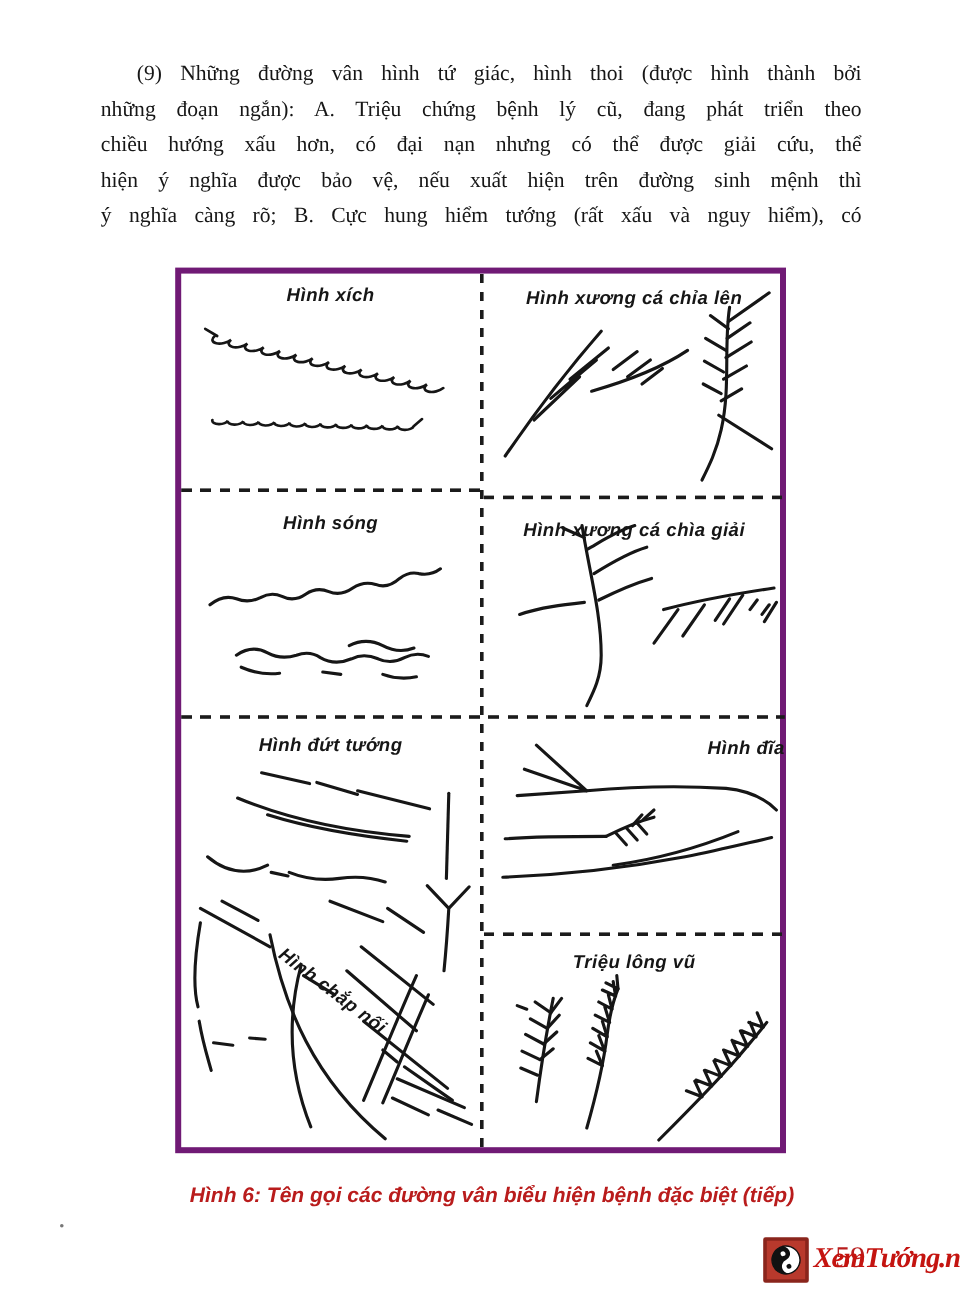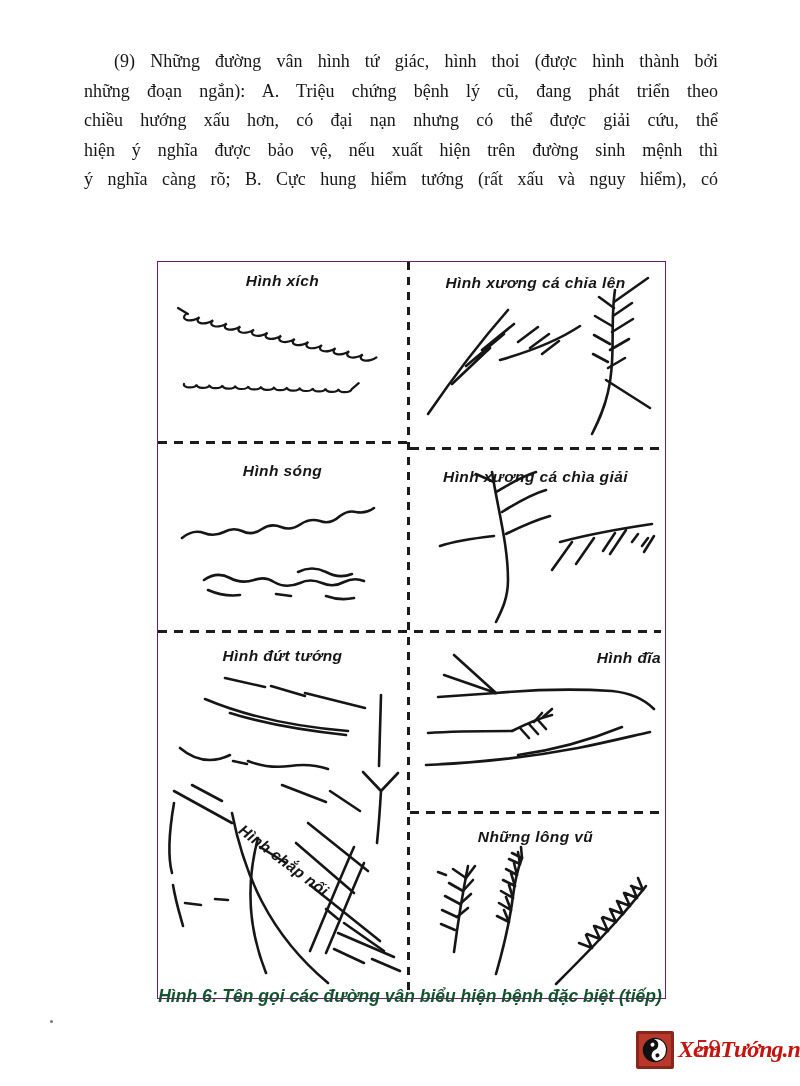--- a/index.html
+++ b/index.html
@@ -6,22 +6,22 @@
   body{width:800px;height:1086px;position:relative;overflow:hidden;
        font-family:"Liberation Serif", serif;color:#161616;}
 
   
   .para{position:absolute;left:84px;top:47px;width:634px;}
   .para .pline{font-size:18px;line-height:29.6px;text-align:justify;
                text-align-last:justify;white-space:normal;}
   .para .pline.first{text-indent:30px;}
 
   
-  .figure{position:absolute;left:157px;top:223px;width:509px;height:738px;
-          border:1px solid #701a75;box-sizing:border-box;background:#fff;margin-top:38px;}
+  .figure{position:absolute;left:146px;top:223px;width:509px;height:738px;
+          border:5px solid #701a75;box-sizing:border-box;background:#fff;}
   .cell{position:absolute;}
   .cell-label{position:absolute;width:100%;text-align:center;
               font-family:"Liberation Sans", sans-serif;font-style:italic;
               font-weight:bold;font-size:15.5px;letter-spacing:.4px;color:#161616;}
   .cell svg{position:absolute;left:0;top:0;}
   .stroke{fill:none;stroke:#161616;stroke-width:2.6;stroke-linecap:round;stroke-linejoin:round;}
   .stroke-thin{fill:none;stroke:#161616;stroke-width:2.2;stroke-linecap:round;}
 
   .vdash{position:absolute;left:249px;top:0;width:3px;height:732px;
          background:repeating-linear-gradient(180deg,#1b1b1b 0 8px,transparent 8px 15px);}
@@ -33,21 +33,21 @@
   .hd3r{top:549px;left:252px;width:251px;}
 
   .rot-label{position:absolute;left:88px;top:188px;transform:rotate(37deg);
              transform-origin:left top;white-space:nowrap;
              font-family:"Liberation Sans", sans-serif;font-style:italic;
              font-weight:bold;font-size:15.5px;letter-spacing:.4px;}
 
   
   .caption{position:absolute;left:90px;top:986px;width:640px;text-align:center;
            font-family:"Liberation Sans", sans-serif;font-style:italic;
-           font-weight:bold;font-size:17.5px;color:#14532d;}
+           font-weight:bold;font-size:17.5px;color:#b91c1c;}
 
   
   .watermark{position:absolute;left:630px;top:1027px;width:170px;height:52px;}
   .yy-box{position:absolute;left:6px;top:4px;width:38px;height:38px;
           background:#b8392c;border:3px solid #8a251c;box-sizing:border-box;
           border-radius:2px;display:flex;align-items:center;justify-content:center;}
   .pagenum{position:absolute;left:66px;top:8px;font-family:"Liberation Serif",serif;
            font-size:25px;color:#b91c1c;z-index:1;}
   .brand{position:absolute;left:48px;top:9px;z-index:2;white-space:nowrap;
          font-family:"Liberation Serif", serif;font-style:italic;font-weight:bold;
@@ -147,21 +147,21 @@
       <path class="stroke" d="M86,60 C130,56 172,56 202,58 C222,60 236,68 244,76"></path>
       <path class="stroke" d="M18,100 C45,98 75,98 102,98"></path>
       <path class="stroke" d="M102,98 C118,90 130,85 142,82"></path>
       <path class="stroke" d="M110,95 l9,10 M119,91 l9,10 M128,87 l8,9 M133,84 l9,-8 M124,89 l8,-9"></path>
       <path class="stroke" d="M16,132 C70,130 120,124 168,115 C198,109 222,103 240,99"></path>
       <path class="stroke" d="M108,122 C145,117 180,107 212,94"></path>
     </svg>
   </div>
 
   <div class="cell" style="left:252px;top:552px;width:251px;height:180px;">
-    <div class="cell-label" style="top:14px;">Những lông vũ</div>
+    <div class="cell-label" style="top:14px;">Triệu lông vũ</div>
     <svg width="251" height="180" viewBox="0 0 251 180">
       <path class="stroke" d="M58,52 C52,82 48,108 44,138"></path>
       <path class="stroke" d="M56,64 l-13,-9 M53,77 l-14,-8 M50,90 l-15,-8 M47,103 l-15,-7 M45,116 l-14,-6"></path>
       <path class="stroke" d="M56,64 l9,-12 M53,77 l10,-11 M50,90 l11,-10 M47,103 l11,-9"></path>
       <path class="stroke" d="M28,58 l8,3"></path>
       <path class="stroke" d="M86,160 C94,132 100,106 103,82 C105,66 108,54 112,44"></path>
       <path class="stroke" d="M99,108 l-12,-6 M99,108 l-5,-12 M101,96 l-12,-7 M101,96 l-5,-13 M103,84 l-12,-7 M103,84 l-4,-13 M105,72 l-12,-6 M105,72 l-4,-13 M107,61 l-11,-6 M107,61 l-3,-12 M110,50 l-11,-5 M110,50 l-2,-12 M112,44 l-10,-5 M112,44 l-1,-11"></path>
       <path class="stroke" d="M146,170 C168,148 192,124 212,101 C222,89 230,80 236,72"></path>
       <path class="stroke" d="M182,134 l-13,-5 M182,134 l-6,-13 M190,125 l-13,-5 M190,125 l-6,-13 M198,117 l-13,-5 M198,117 l-6,-13 M206,108 l-13,-5 M206,108 l-6,-13 M213,100 l-13,-5 M213,100 l-6,-13 M220,92 l-13,-5 M220,92 l-6,-13 M227,84 l-12,-5 M227,84 l-5,-12 M233,76 l-12,-4 M233,76 l-5,-12"></path>
     </svg>

